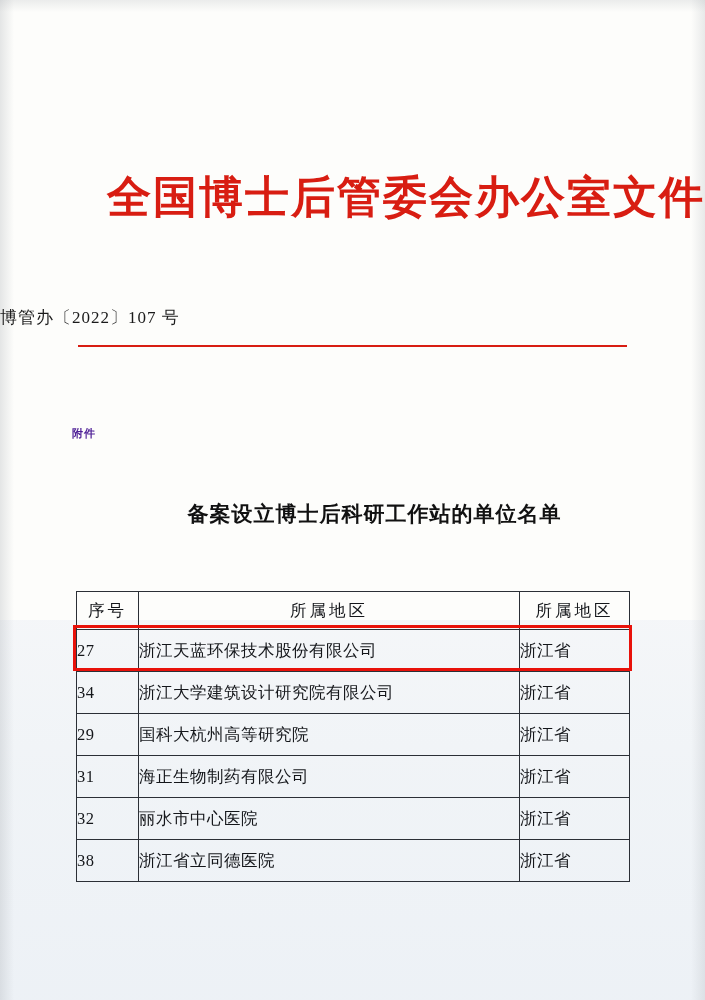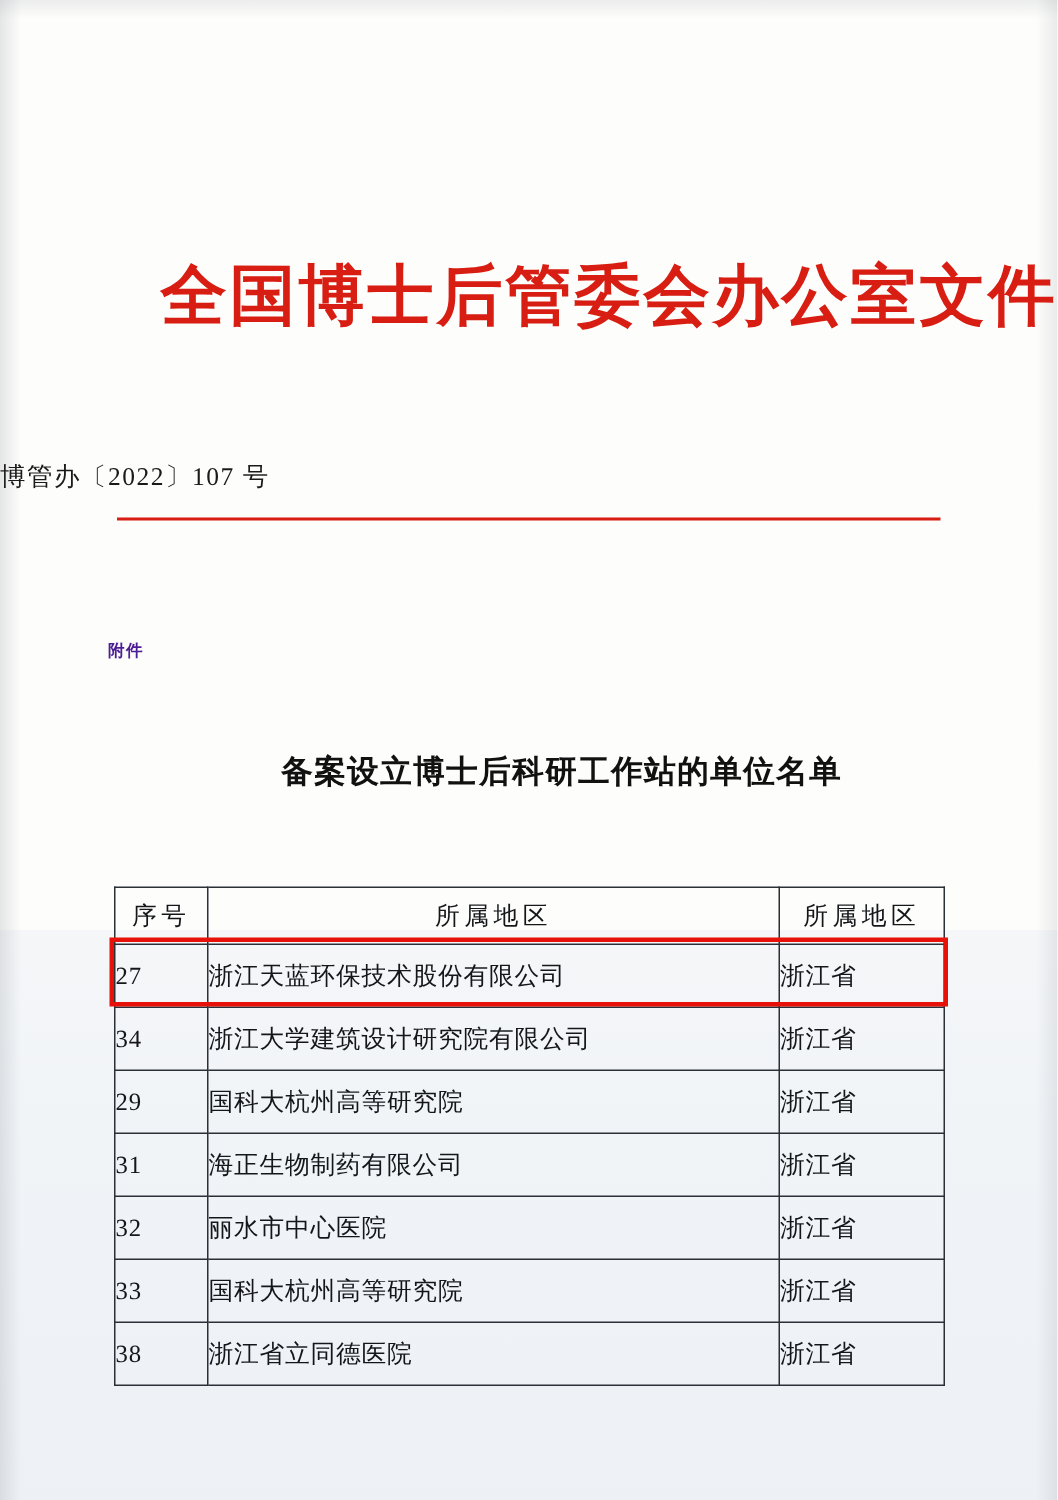--- a/index.html
+++ b/index.html
@@ -218,25 +218,20 @@
             <td>31</td>
             <td class="unit-cell">海正生物制药有限公司</td>
             <td>浙江省</td>
           </tr>
           <tr>
             <td>32</td>
             <td class="unit-cell">丽水市中心医院</td>
             <td>浙江省</td>
           </tr>
           <tr>
-            <td>33</td>
-            <td class="unit-cell">国科大杭州高等研究院</td>
-            <td>浙江省</td>
-          </tr>
-          <tr>
             <td>38</td>
             <td class="unit-cell">浙江省立同德医院</td>
             <td>浙江省</td>
           </tr>
         </tbody>
     </table>
   </div>
 
   <div class="highlight-box"></div>
 

